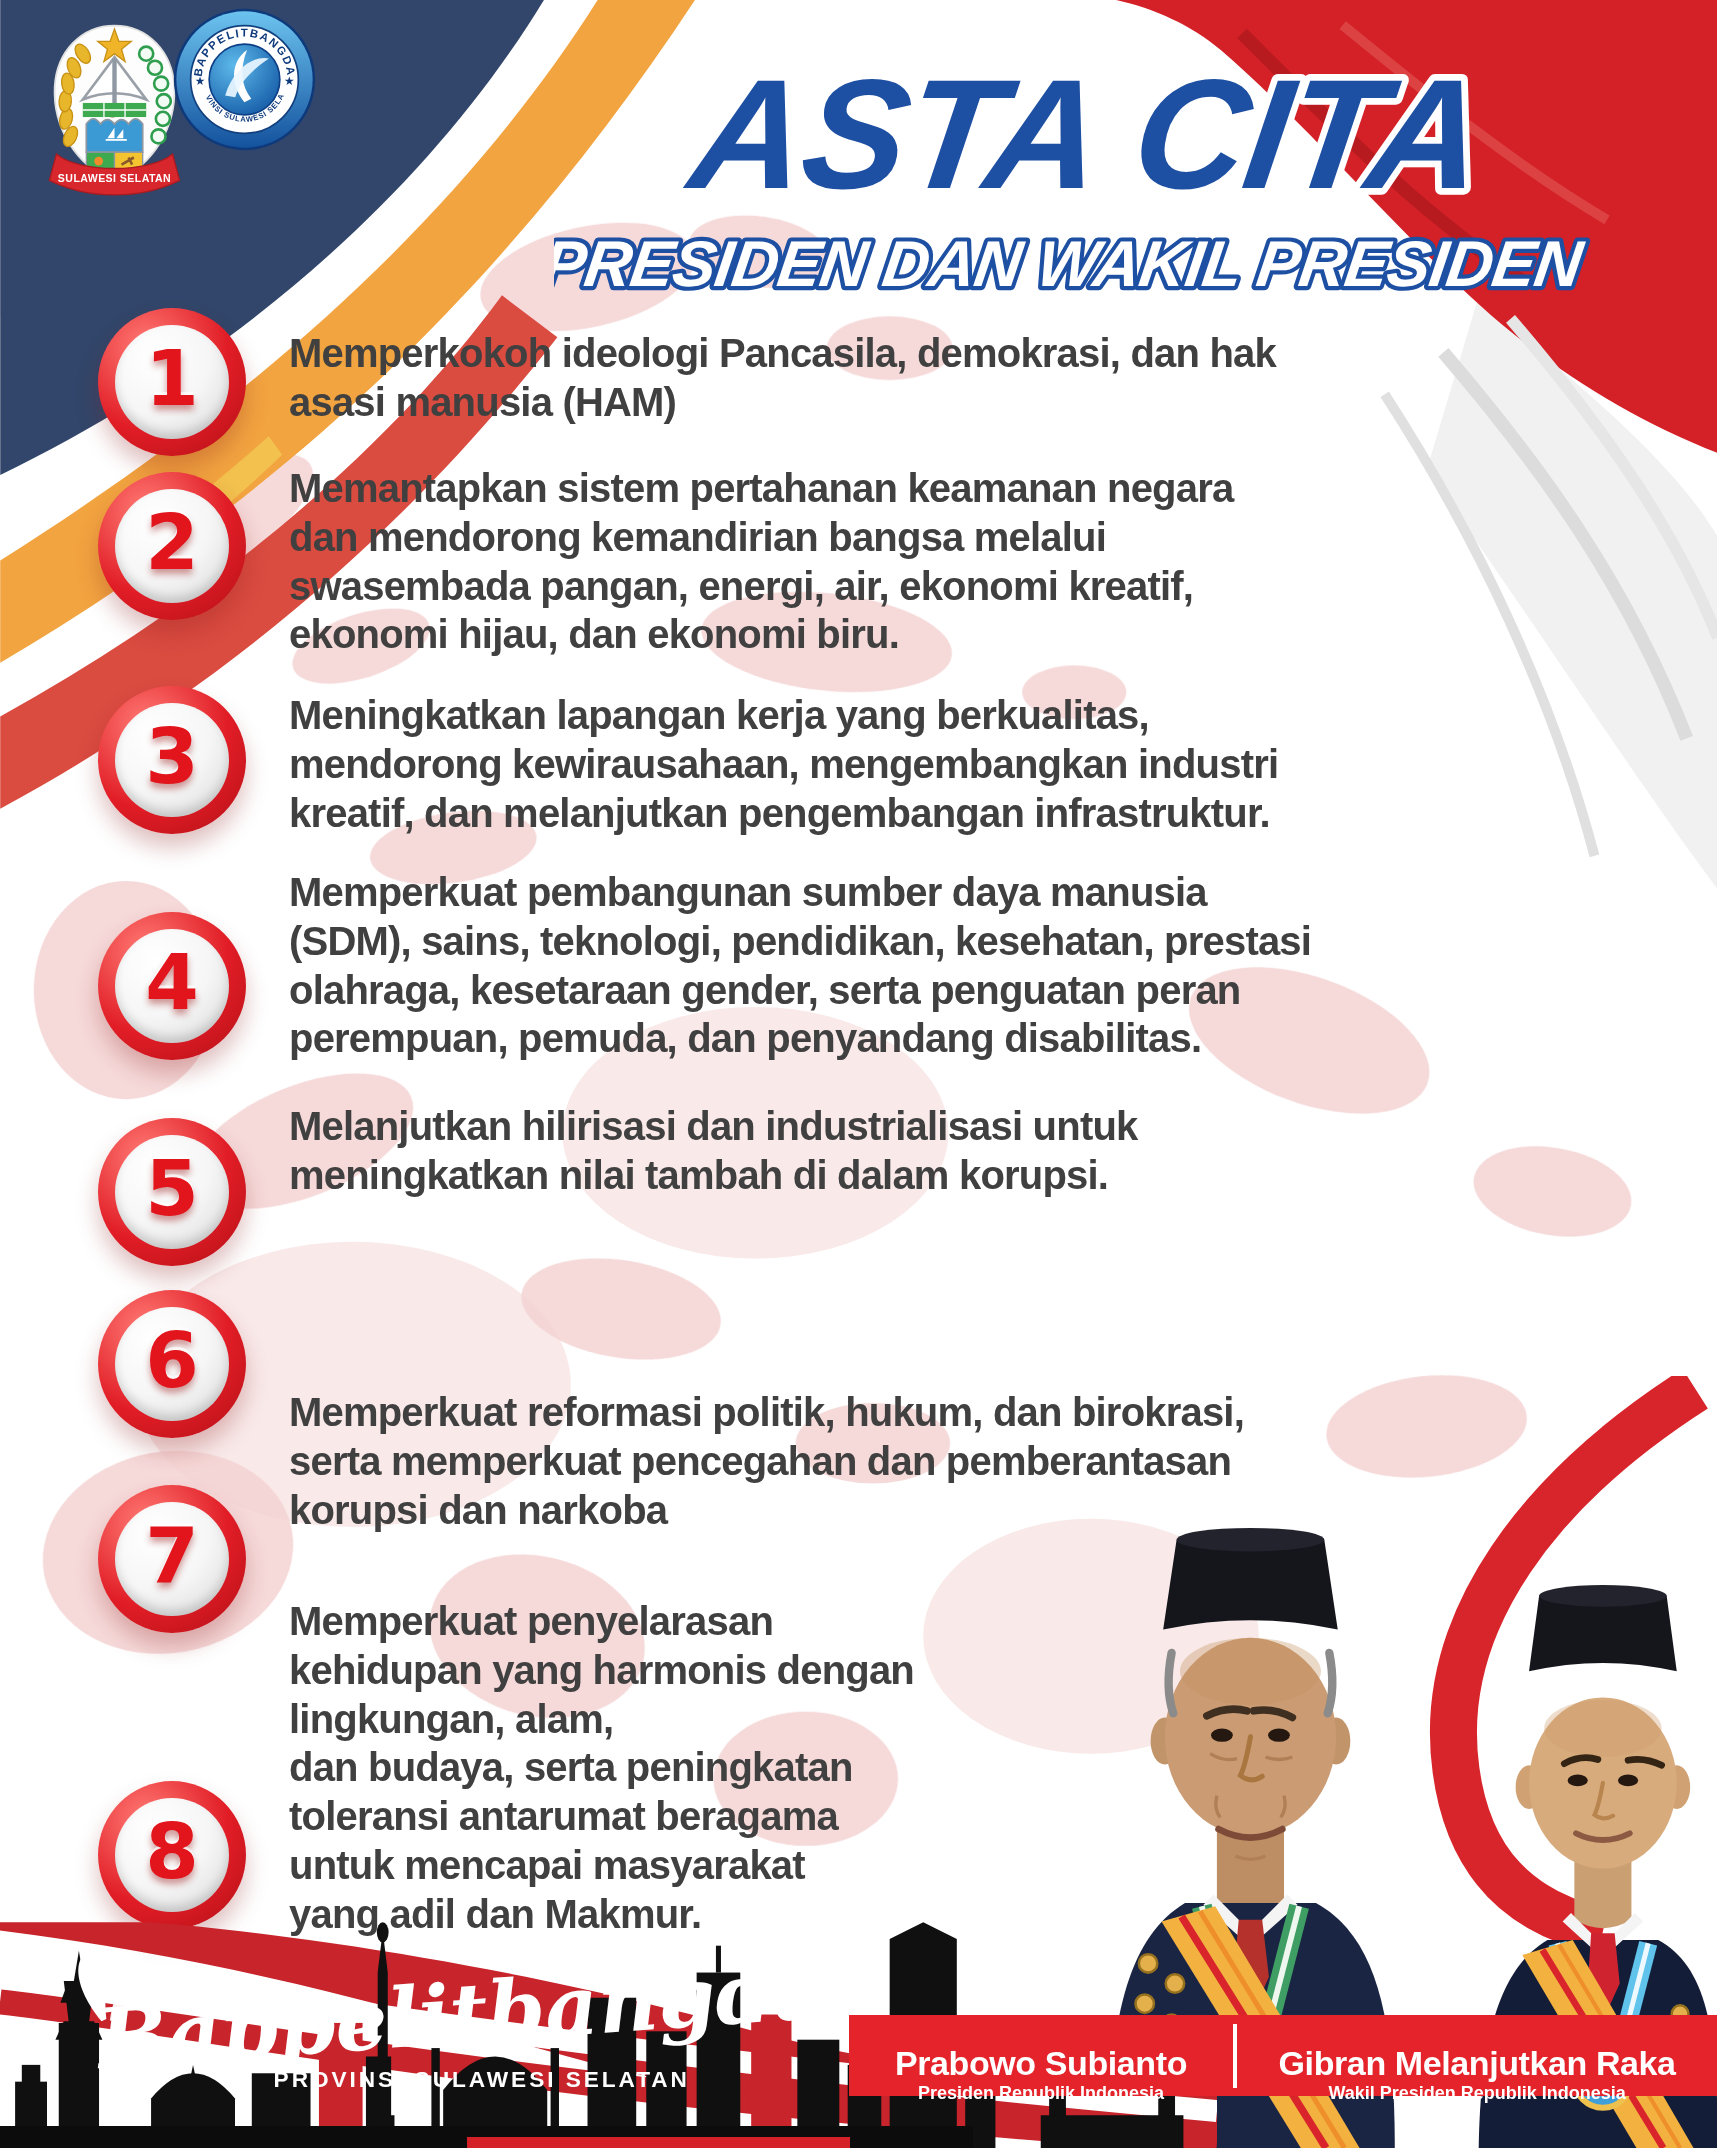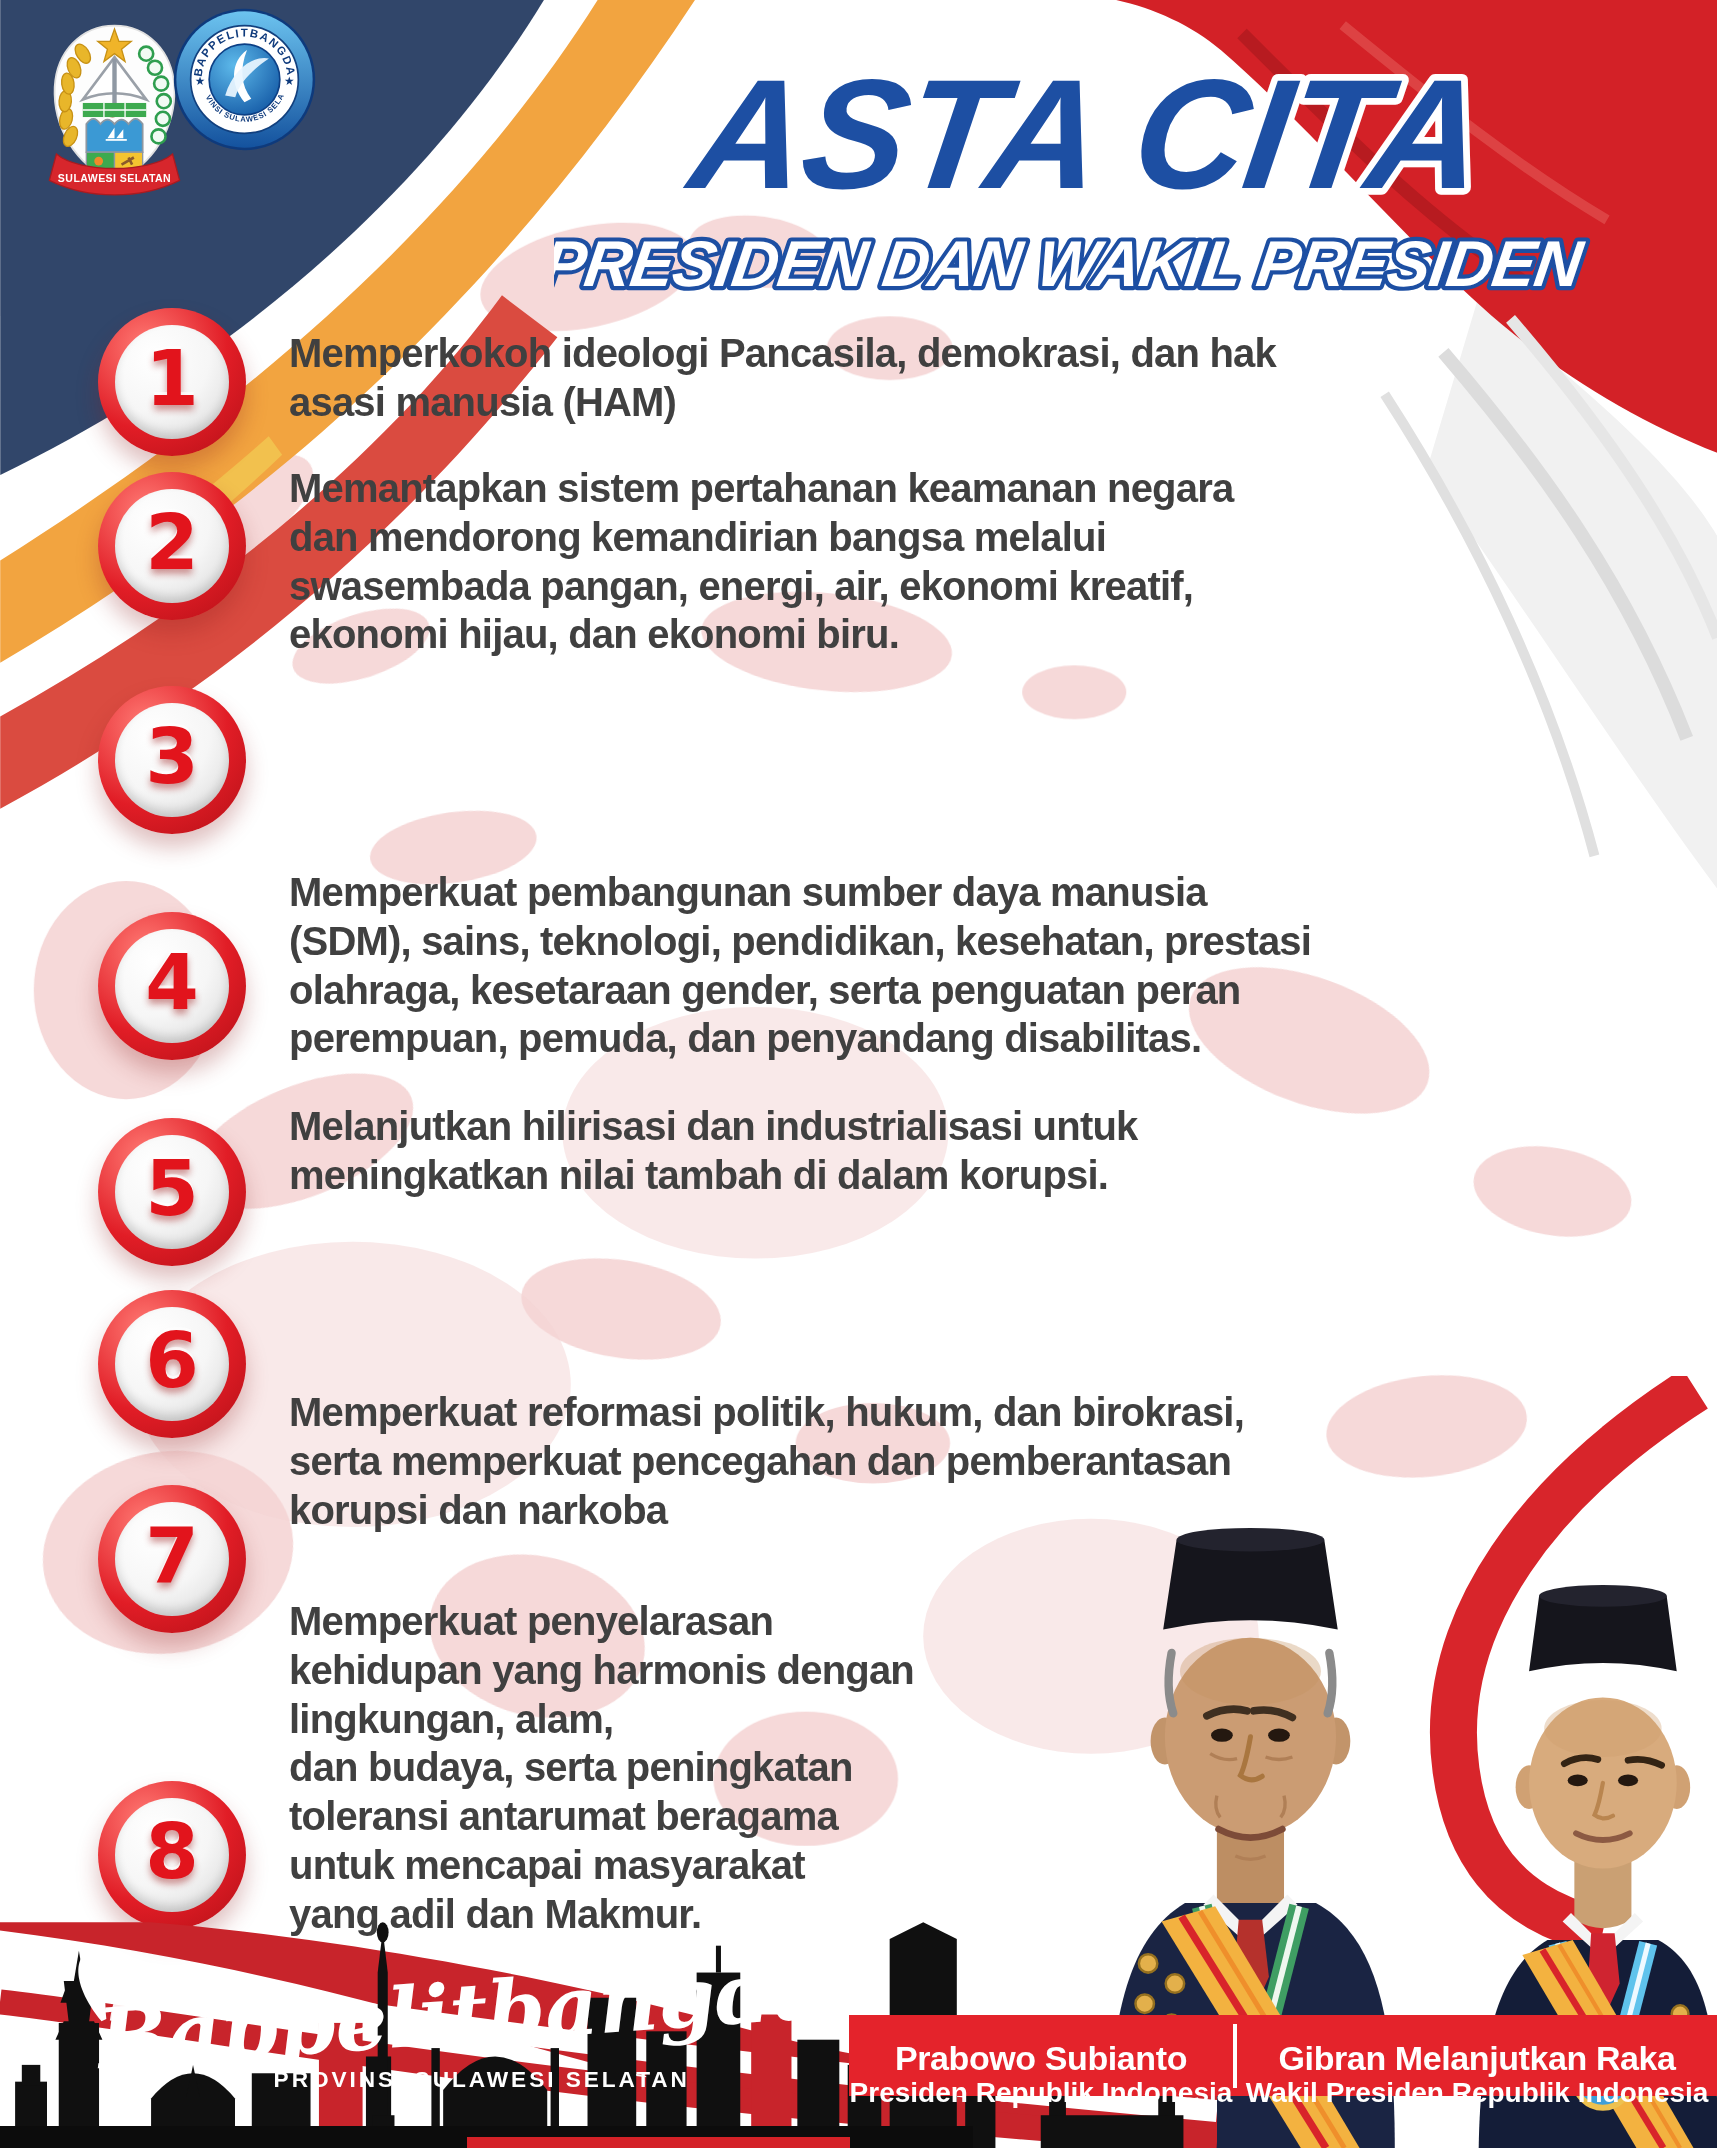--- a/index.html
+++ b/index.html
@@ -39,21 +39,21 @@
   
   .banner{
     position:absolute;left:849px;top:2015px;width:868px;height:81px;
     background:#e4232b;z-index:50;display:flex;align-items:center;color:#fff;
   }
   .banner-col{display:flex;flex-direction:column;align-items:center;justify-content:center;gap:4px;margin-top:36px;}
   .banner-col.left{width:384px;}
   .banner-col.right{flex:1;}
   .banner-divider{width:4.2px;height:64px;background:#ffffff;}
   .banner-name{font-size:34px;font-weight:bold;letter-spacing:-0.4px;line-height:1;}
-  .banner-title{font-size:28px;font-weight:bold;line-height:1;}
+  .banner-title{font-size:18px;font-weight:bold;line-height:1;}
   
   .bar-black{position:absolute;left:0;top:2126px;width:973px;height:22px;background:#0c0c0c;z-index:40;}
   .bar-red{position:absolute;left:467px;top:2137px;width:383px;height:11px;background:#d42127;z-index:41;}
   
   #bg-decor{left:0;top:0;z-index:0;}
   #emblem-svg{left:44px;top:22px;z-index:13;}
   #agency-badge-svg{left:173px;top:8.4px;z-index:13;}
   #portraits-svg{left:965px;top:1376px;z-index:20;}
   #skyline-svg{left:0;top:1922px;z-index:30;}
 </style>
@@ -235,20 +235,23 @@
         <span class="badge-num">8</span>
       </div>
     </div>
 
   <div class="item-text" style="top:329px">Memperkokoh ideologi Pancasila, demokrasi, dan hak
 asasi manusia (HAM)</div>
   <div class="item-text" style="top:464px">Memantapkan sistem pertahanan keamanan negara
 dan mendorong kemandirian bangsa melalui
 swasembada pangan, energi, air, ekonomi kreatif,
 ekonomi hijau, dan ekonomi biru.</div>
+  <div class="item-text" style="top:691px">Meningkatkan lapangan kerja yang berkualitas,
+mendorong kewirausahaan, mengembangkan industri
+kreatif, dan melanjutkan pengembangan infrastruktur.</div>
   <div class="item-text" style="top:868px">Memperkuat pembangunan sumber daya manusia
 (SDM), sains, teknologi, pendidikan, kesehatan, prestasi
 olahraga, kesetaraan gender, serta penguatan peran
 perempuan, pemuda, dan penyandang disabilitas.</div>
   <div class="item-text" style="top:1102px">Melanjutkan hilirisasi dan industrialisasi untuk
 meningkatkan nilai tambah di dalam korupsi.</div>
   <div class="item-text" style="top:1388px">Memperkuat reformasi politik, hukum, dan birokrasi,
 serta memperkuat pencegahan dan pemberantasan
 korupsi dan narkoba</div>
   <div class="item-text narrow" style="top:1597px">Memperkuat penyelarasan

